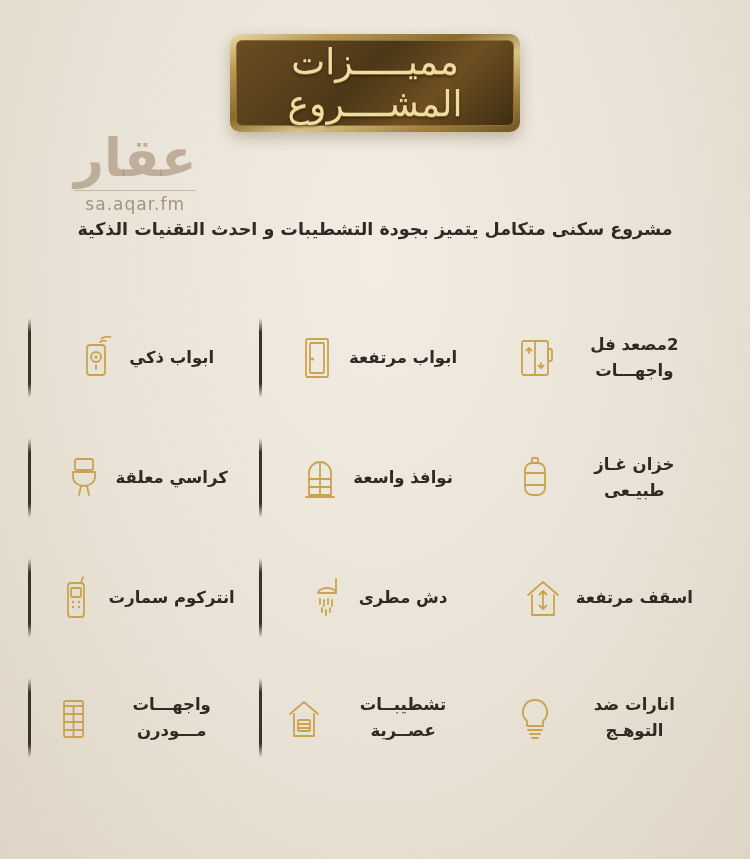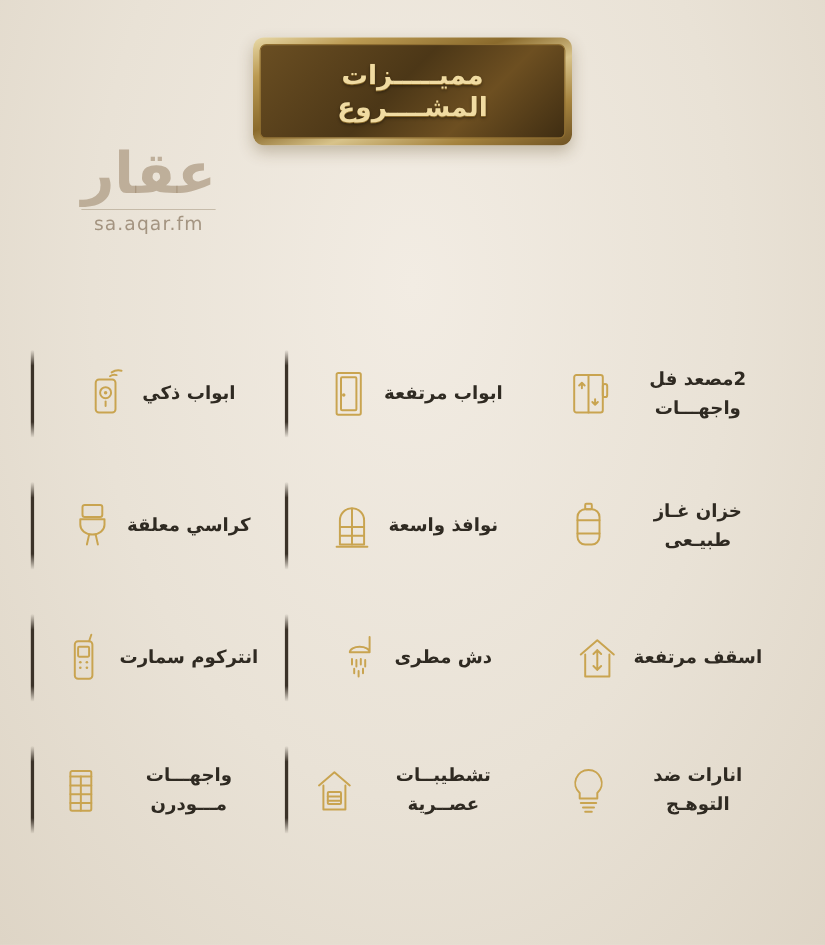--- a/index.html
+++ b/index.html
@@ -46,22 +46,22 @@
     border-radius: 6px;
     background: linear-gradient(135deg, #6a4e22 0%, #4c3717 45%, #6d4f21 70%, #3f2d12 100%);
     display: flex;
     flex-direction: column;
     align-items: center;
     justify-content: center;
     gap: 2px;
     border: 1px solid #8f6e31;
   }
   .plaque-line {
-    font-size: 24px;
-    font-weight: bold;
+    font-size: 36px;
+    font-weight: normal;
     letter-spacing: 2px;
     line-height: 1.12;
     background: linear-gradient(180deg, #fdf3d2 0%, #e3c981 40%, #c9a color 55%, #d9bd78 70%, #f6e9bf 100%);
     -webkit-background-clip: text;
     background-clip: text;
     color: #f0dba2;
     text-shadow: 0 1px 0 #8a6a2c, 0 2px 3px rgba(0,0,0,.45);
   }
 
   
@@ -173,20 +173,21 @@
         <div class="plaque-line">المشــــروع</div>
       </div>
     </div>
   </div>
 
   <div class="watermark">
     <div class="wm-main">عقار</div>
     <div class="wm-sub">sa.aqar.fm</div>
   </div>
 
+  <div class="subtitle">مشروع سكنى متكامل يتميز بجودة التشطيبات و احدث التقنيات الذكية</div>
 
   <div class="grid">
 
     <div class="cell">
       <span class="cell-label">2مصعد فل واجهـــات</span>
       <span class="cell-icon">
         <svg viewBox="0 0 42 50" aria-hidden="true">
           <rect class="gold" x="8" y="8" width="26" height="34" rx="2"></rect>
           <line class="gold" x1="21" y1="8" x2="21" y2="42"></line>
           <path class="gold" d="M15 20 l0 -5 M12.5 17.5 L15 15 l2.5 2.5 M27 30 l0 5 M24.5 32.5 L27 35 l2.5 -2.5"></path>

